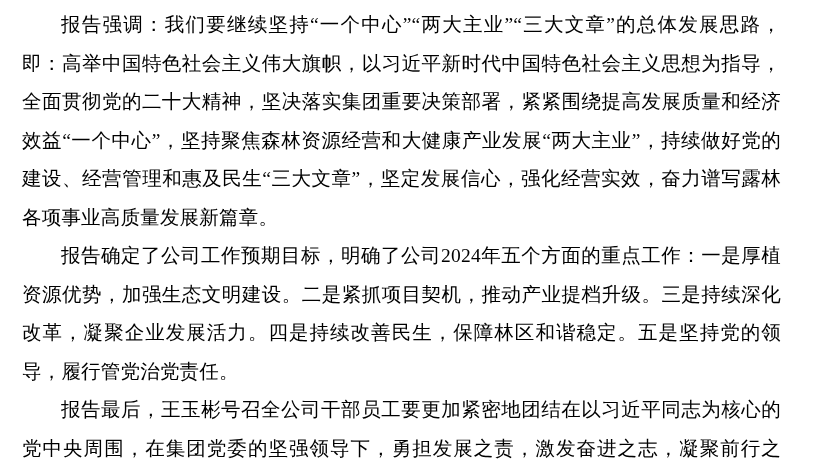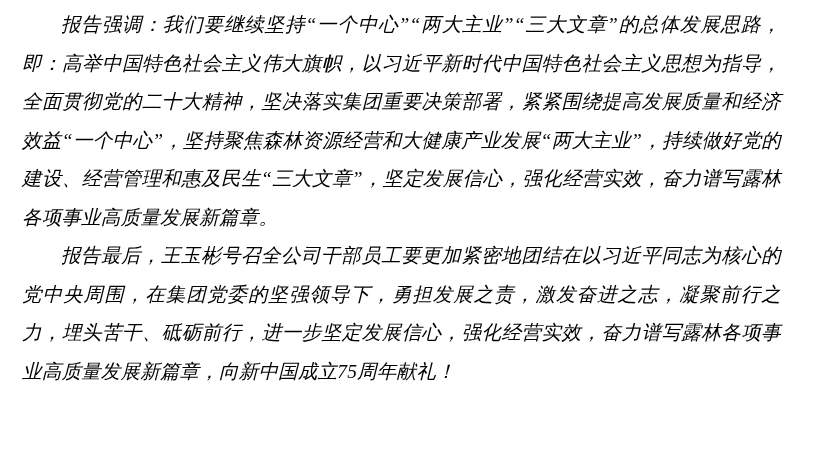--- a/index.html
+++ b/index.html
@@ -28,27 +28,27 @@
     text-align: justify;
     text-justify: inter-ideograph;
     letter-spacing: 0.2px;
   }
   .para {
     margin: 0 16px 0 0;
     text-indent: 2em;
     text-align: justify;
     text-justify: inter-ideograph;
     white-space: normal;
-    font-style: italic;
   }
   .para + .para {
     margin-top: 0px;
   }
 </style>
 </head>
 <body>
 
 <div class="page">
   <div class="doc-body">
     <p class="para">报告强调：我们要继续坚持“一个中心”“两大主业”“三大文章”的总体发展思路，即：高举中国特色社会主义伟大旗帜，以习近平新时代中国特色社会主义思想为指导，全面贯彻党的二十大精神，坚决落实集团重要决策部署，紧紧围绕提高发展质量和经济效益“一个中心”，坚持聚焦森林资源经营和大健康产业发展“两大主业”，持续做好党的建设、经营管理和惠及民生“三大文章”，坚定发展信心，强化经营实效，奋力谱写露林各项事业高质量发展新篇章。</p>
+    <p class="para">报告确定了公司工作预期目标，明确了公司2024年五个方面的重点工作：一是厚植资源优势，加强生态文明建设。二是紧抓项目契机，推动产业提档升级。三是持续深化改革，凝聚企业发展活力。四是持续改善民生，保障林区和谐稳定。五是坚持党的领导，履行管党治党责任。</p>
     <p class="para">报告最后，王玉彬号召全公司干部员工要更加紧密地团结在以习近平同志为核心的党中央周围，在集团党委的坚强领导下，勇担发展之责，激发奋进之志，凝聚前行之力，埋头苦干、砥砺前行，进一步坚定发展信心，强化经营实效，奋力谱写露林各项事业高质量发展新篇章，向新中国成立75周年献礼！</p>
   </div>
 </div>
 
 </body></html>

